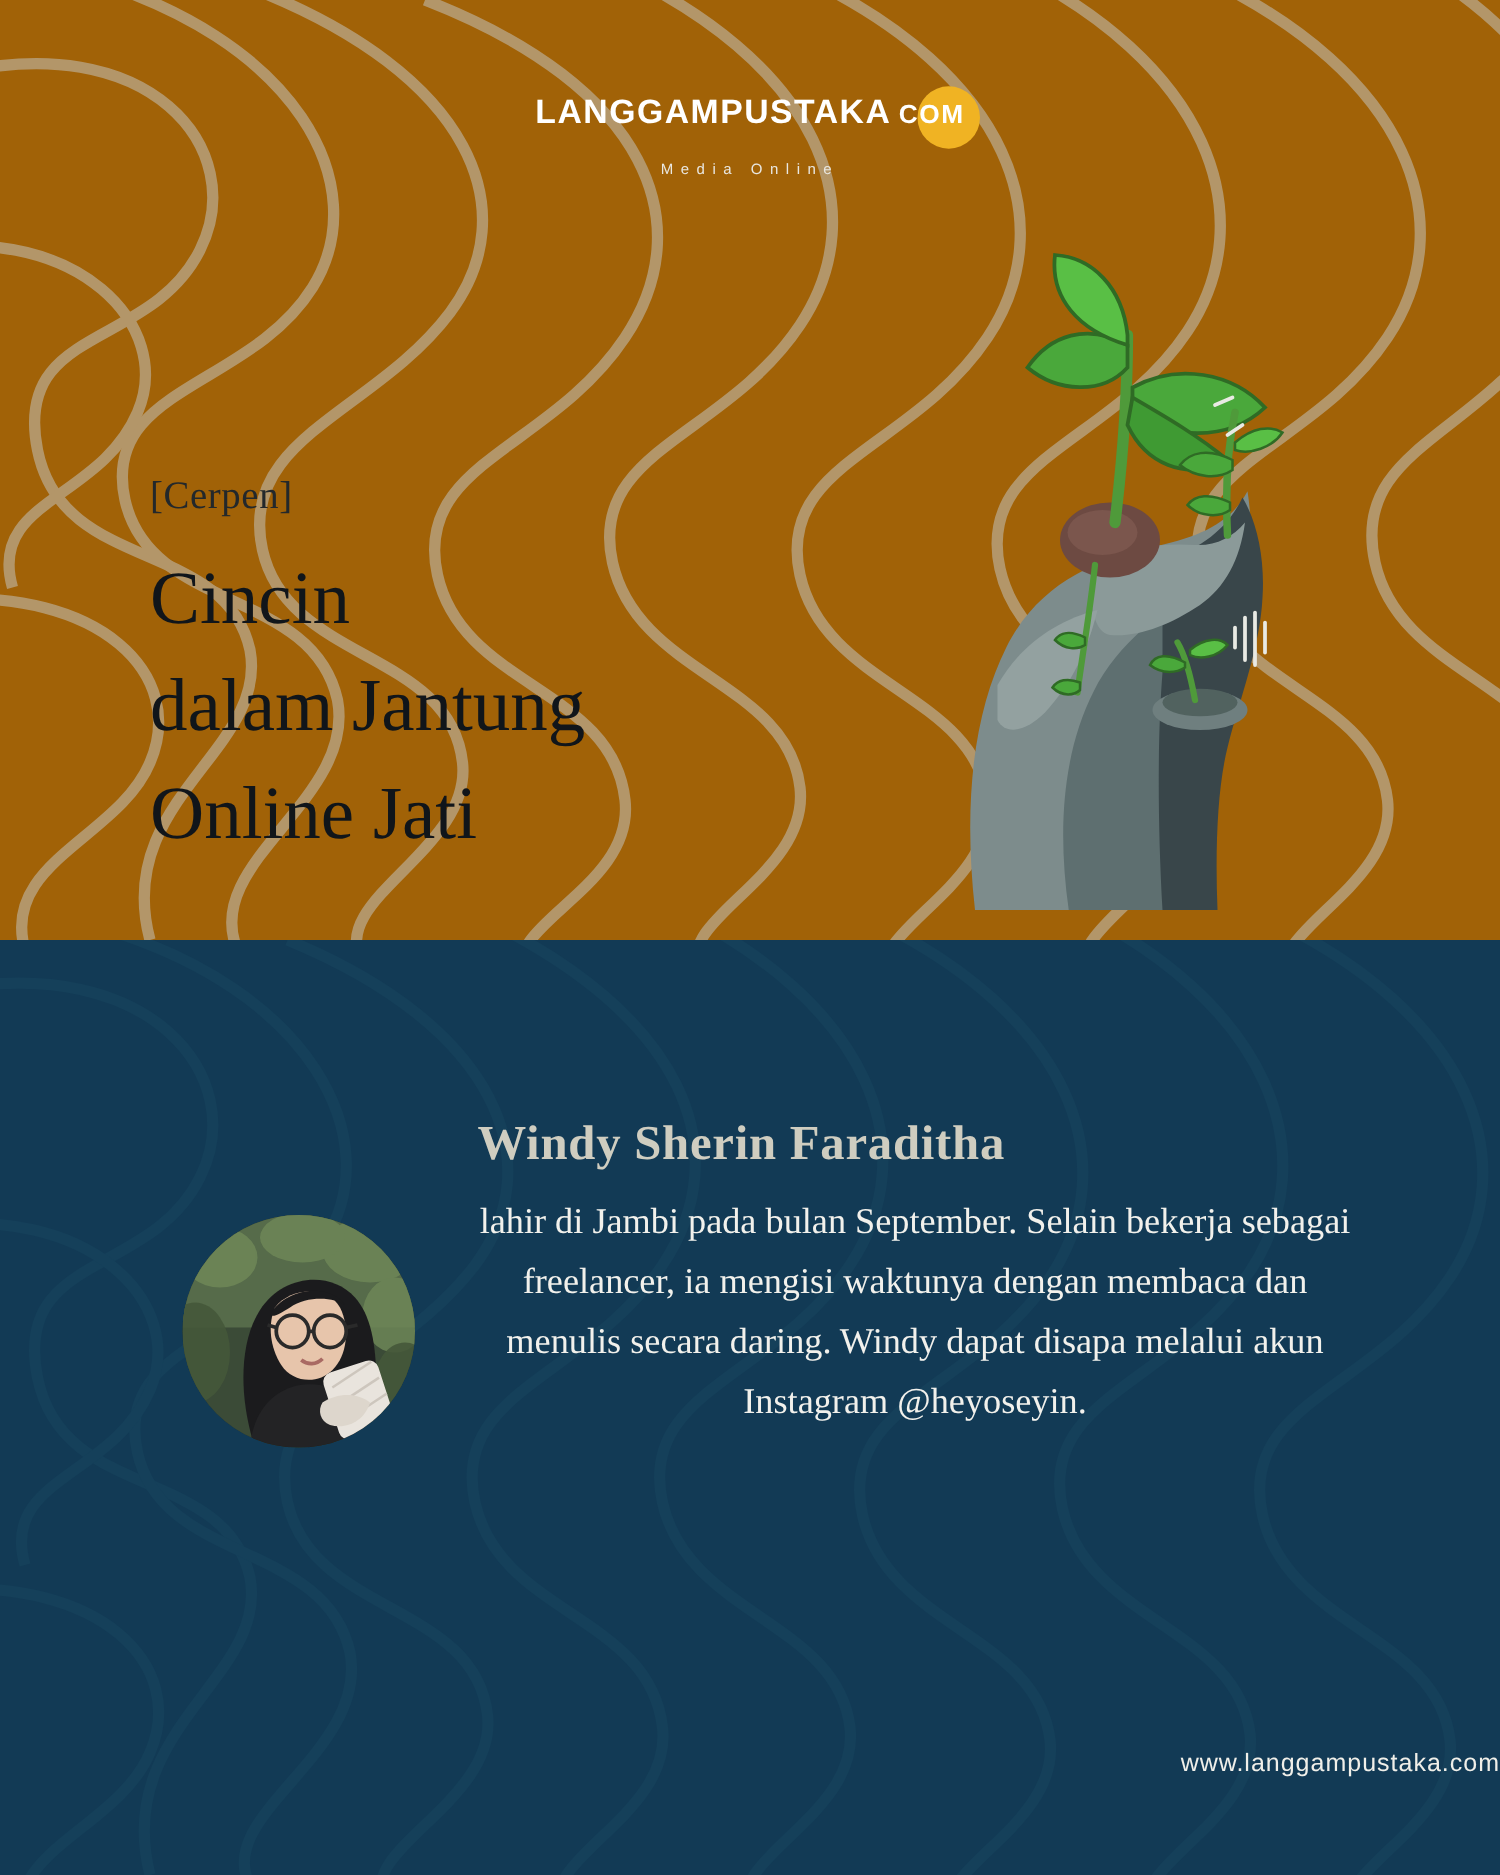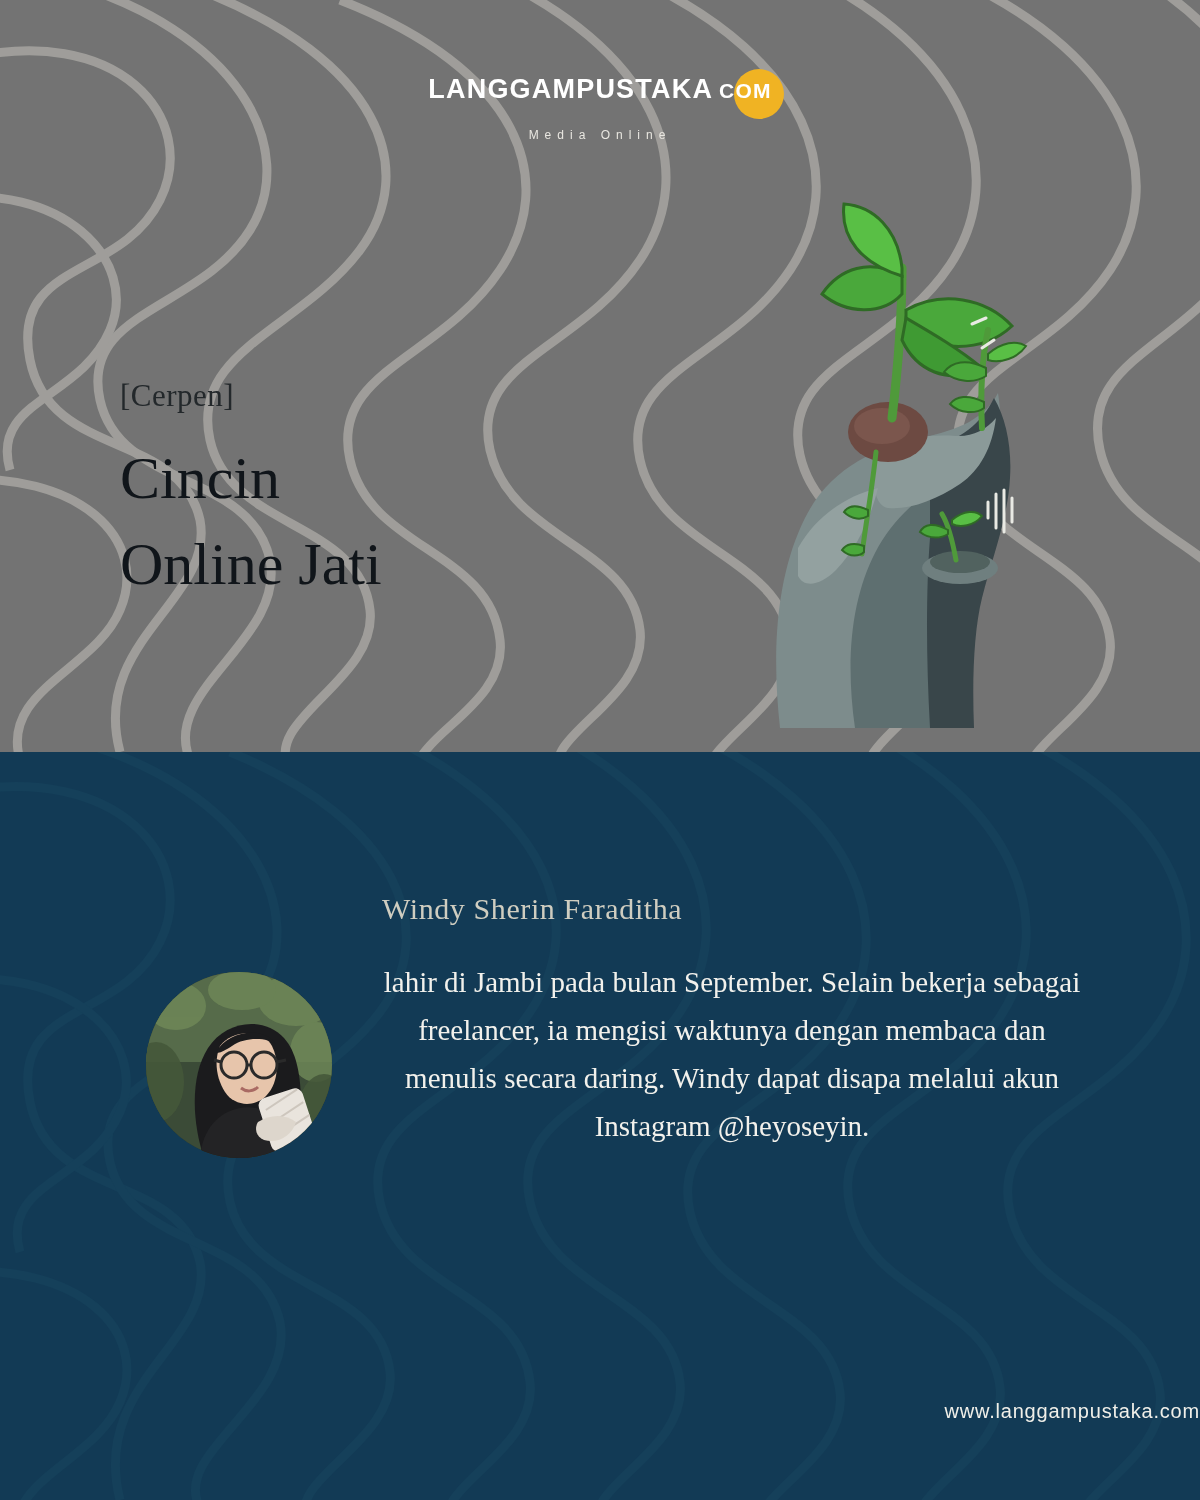--- a/index.html
+++ b/index.html
@@ -19,21 +19,21 @@
     height: 1500px;
     overflow: hidden;
   }
 
   
   .top-panel {
     position: absolute;
     left: 0; top: 0;
     width: 1200px;
     height: 752px;
-    background: #737373;
+    background: #a16207;
     overflow: hidden;
   }
   .top-panel .wavebg {
     position: absolute;
     left: 0; top: 0;
     width: 1200px;
     height: 752px;
     opacity: 0.55;
   }
 
@@ -162,25 +162,25 @@
   .avatar svg { display: block; }
 
   .author-text {
     position: absolute;
     left: 382px;
     top: 0;
     width: 700px;
   }
   .author-name {
     font-family: "Liberation Serif", serif;
-    font-weight: normal;
-    font-size: 30px;
+    font-weight: bold;
+    font-size: 39px;
     letter-spacing: 0.6px;
     color: #cfcdc0;
-    margin-bottom: 32px;
+    margin-bottom: 16px;
   }
   .author-bio {
     font-family: "Liberation Serif", serif;
     font-size: 29px;
     line-height: 1.66;
     color: #f2f1ec;
     text-align: center;
   }
 
   .site-url {
@@ -269,20 +269,21 @@
           <path d="M358,384 L358,400"></path>
         <path d="M352,230 L364,222"></path>
           <path d="M342,206 L356,200"></path>
       </g>
     </svg>
 
     <div class="title-block">
       <div class="kicker">[Cerpen]</div>
       <div class="headline">
         <span class="ln">Cincin</span>
+        <span class="ln">dalam Jantung</span>
         <span class="ln">Online Jati</span>
       </div>
     </div>
   </div>
 
   <div class="bottom-panel">
 
     <svg class="wavebg" viewBox="0 0 1200 748" preserveAspectRatio="none">
       <g fill="none" stroke="#18465f" stroke-width="9">
         <path d="M-40,40 C120,10 200,110 160,190 C120,270 10,250 30,350 C50,450 180,420 200,510 C215,590 90,630 120,748"></path>

